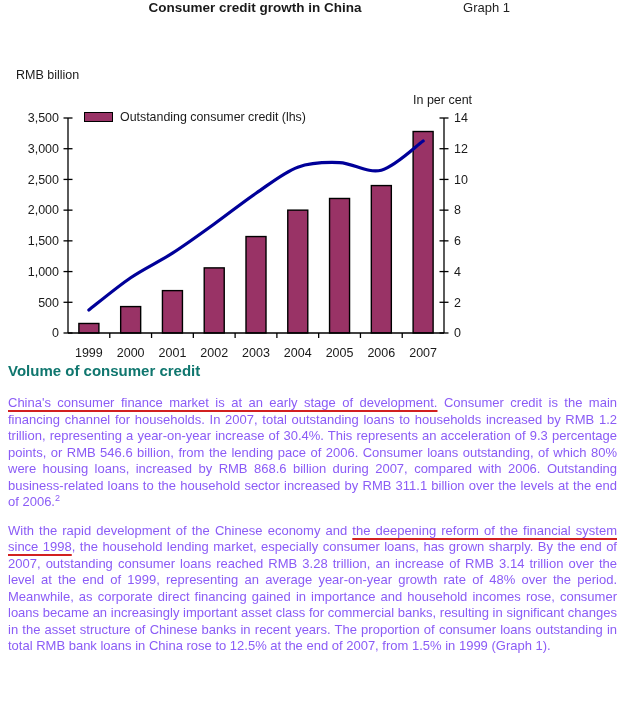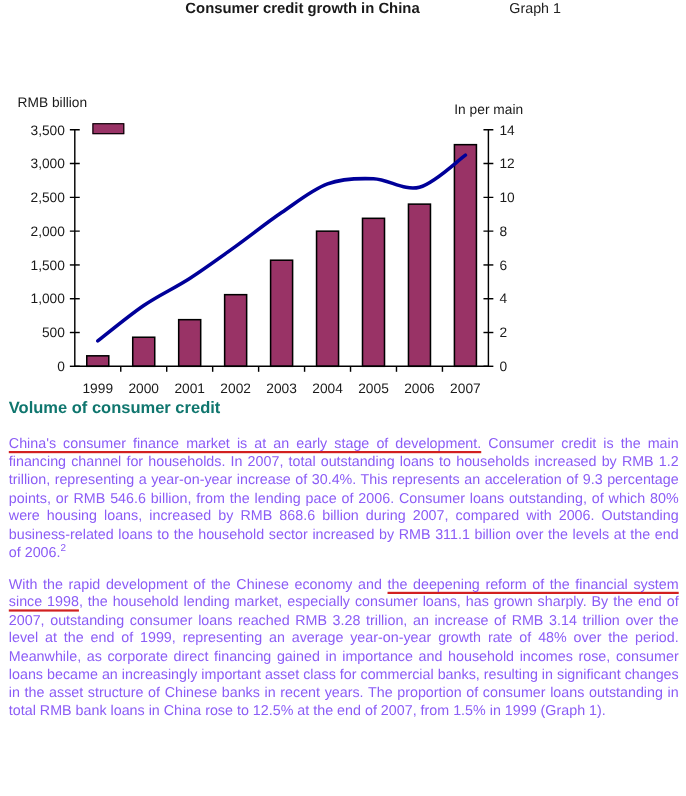--- a/index.html
+++ b/index.html
@@ -10,24 +10,24 @@
   }
   .abs { position:absolute; }
 
   
   .graph-label {
     left:0; top:18; width:510px; text-align:right;
     font-size:13px; color:#222;
   }
   .graph-title {
     left:0; top:44; width:510px; text-align:center;
-    font-size:13.5px; font-weight:bold; color:#1a1a1a;padding-left:20px;
+    font-size:13.5px; font-weight:bold; color:#1a1a1a;
   }
   .axis-unit { font-size:12.5px; color:#1a1a1a; }
-  .axis-unit.left  { left:16px; top:86px;text-align:right; }
+  .axis-unit.left  { left:16px; top:68px;text-align:right; }
   .axis-unit.right { left:413px; top:93px; }
 
   
   .legend { left:84px; top:110px; display:flex; flex-direction:column; gap:11px; }
   .legend-row { display:flex; align-items:center; gap:7px; height:14px; }
   .swatch.bar-swatch  { width:27px; height:8px; border:1.5px solid #000; box-sizing:content-box; }
   .swatch.line-swatch { width:29px; height:3.4px; border-radius:2px; }
   .legend-text { font-size:12.4px; color:#1a1a1a; white-space:nowrap; }
 
   
@@ -52,21 +52,21 @@
   }
   sup { font-size:9px; line-height:0; }
 </style>
 </head>
 <body>
 
 <div class="abs graph-label">Graph 1</div>
 <div class="abs graph-title">Consumer credit growth in China</div>
 
 <div class="abs axis-unit left">RMB billion</div>
-<div class="abs axis-unit right">In per main</div>
+<div class="abs axis-unit right">In per cent</div>
 
 <svg id="chart-svg" class="abs" width="510" height="285" viewBox="0 0 510 285">
     <rect x="78.88888888888889" y="238.47857142857143" width="20" height="9.521428571428572" fill="#993366" stroke="#000" stroke-width="1.4"></rect>
     <rect x="120.66666666666669" y="221.5857142857143" width="20" height="26.41428571428571" fill="#993366" stroke="#000" stroke-width="1.4"></rect>
     <rect x="162.44444444444446" y="205.6142857142857" width="20" height="42.3857142857143" fill="#993366" stroke="#000" stroke-width="1.4"></rect>
     <rect x="204.22222222222223" y="182.8857142857143" width="20" height="65.1142857142857" fill="#993366" stroke="#000" stroke-width="1.4"></rect>
     <rect x="246" y="151.55714285714288" width="20" height="96.44285714285712" fill="#993366" stroke="#000" stroke-width="1.4"></rect>
     <rect x="287.77777777777777" y="125.14285714285715" width="20" height="122.85714285714285" fill="#993366" stroke="#000" stroke-width="1.4"></rect>
     <rect x="329.55555555555554" y="113.47142857142859" width="20" height="134.5285714285714" fill="#993366" stroke="#000" stroke-width="1.4"></rect>
     <rect x="371.3333333333333" y="100.57142857142858" width="20" height="147.42857142857142" fill="#993366" stroke="#000" stroke-width="1.4"></rect>
@@ -122,20 +122,21 @@
     <text x="297.77777777777777" y="272" text-anchor="middle" font-size="12.5">2004</text>
     <text x="339.55555555555554" y="272" text-anchor="middle" font-size="12.5">2005</text>
     <text x="381.3333333333333" y="272" text-anchor="middle" font-size="12.5">2006</text>
     <text x="423.11111111111114" y="272" text-anchor="middle" font-size="12.5">2007</text>
     <path d="M88.88888888888889 224.96428571428572C95.85185185185185 219.58928571428572 116.74074074074076 202.18452380952382 130.66666666666669 192.71428571428572C144.5925925925926 183.24404761904762 158.51851851851853 177.10119047619048 172.44444444444446 168.14285714285714C186.37037037037038 159.1845238095238 200.2962962962963 148.94642857142858 214.22222222222223 138.96428571428572C228.14814814814815 128.98214285714286 242.07407407407408 117.7202380952381 256 108.25C269.9259259259259 98.7797619047619 283.85185185185185 87.26190476190476 297.77777777777777 82.14285714285714C311.7037037037037 77.02380952380952 325.6296296296296 77.02380952380955 339.55555555555554 77.5357142857143C353.48148148148147 78.04761904761907 367.4074074074074 88.79761904761907 381.3333333333333 85.21428571428572C395.25925925925924 81.63095238095238 416.14814814814815 60.89880952380952 423.11111111111114 56.03571428571428" fill="none" stroke="#000099" stroke-width="3.2" stroke-linecap="round" stroke-linejoin="round"></path>
   </svg>
 
 <div class="abs legend">
   <div class="legend-row">
     <span class="swatch bar-swatch" style="background: rgb(153, 51, 102);"></span>
+    <span class="legend-text">Outstanding consumer credit (lhs)</span>
   </div>
 </div>
 
 <h2 class="abs section-heading">Volume of consumer credit</h2>
 
 <div class="abs body-text" id="body-text">
     <p><span class="red-underline">China's consumer finance market is at an early stage of development.</span><span> Consumer credit is the main financing channel for households. In 2007, total outstanding loans to households increased by RMB 1.2 trillion, representing a year-on-year increase of 30.4%. This represents an acceleration of 9.3 percentage points, or RMB 546.6 billion, from the lending pace of 2006. Consumer loans outstanding, of which 80% were housing loans, increased by RMB 868.6 billion during 2007, compared with 2006. Outstanding business-related loans to the household sector increased by RMB 311.1 billion over the levels at the end of 2006.</span><sup>2</sup></p>
     <p><span>With the rapid development of the Chinese economy and </span><span class="red-underline">the deepening reform of the financial system since 1998</span><span>, the household lending market, especially consumer loans, has grown sharply. By the end of 2007, outstanding consumer loans reached RMB 3.28 trillion, an increase of RMB 3.14 trillion over the level at the end of 1999, representing an average year-on-year growth rate of 48% over the period. Meanwhile, as corporate direct financing gained in importance and household incomes rose, consumer loans became an increasingly important asset class for commercial banks, resulting in significant changes in the asset structure of Chinese banks in recent years. The proportion of consumer loans outstanding in total RMB bank loans in China rose to 12.5% at the end of 2007, from 1.5% in 1999 (Graph 1).</span></p>
   </div>
 

